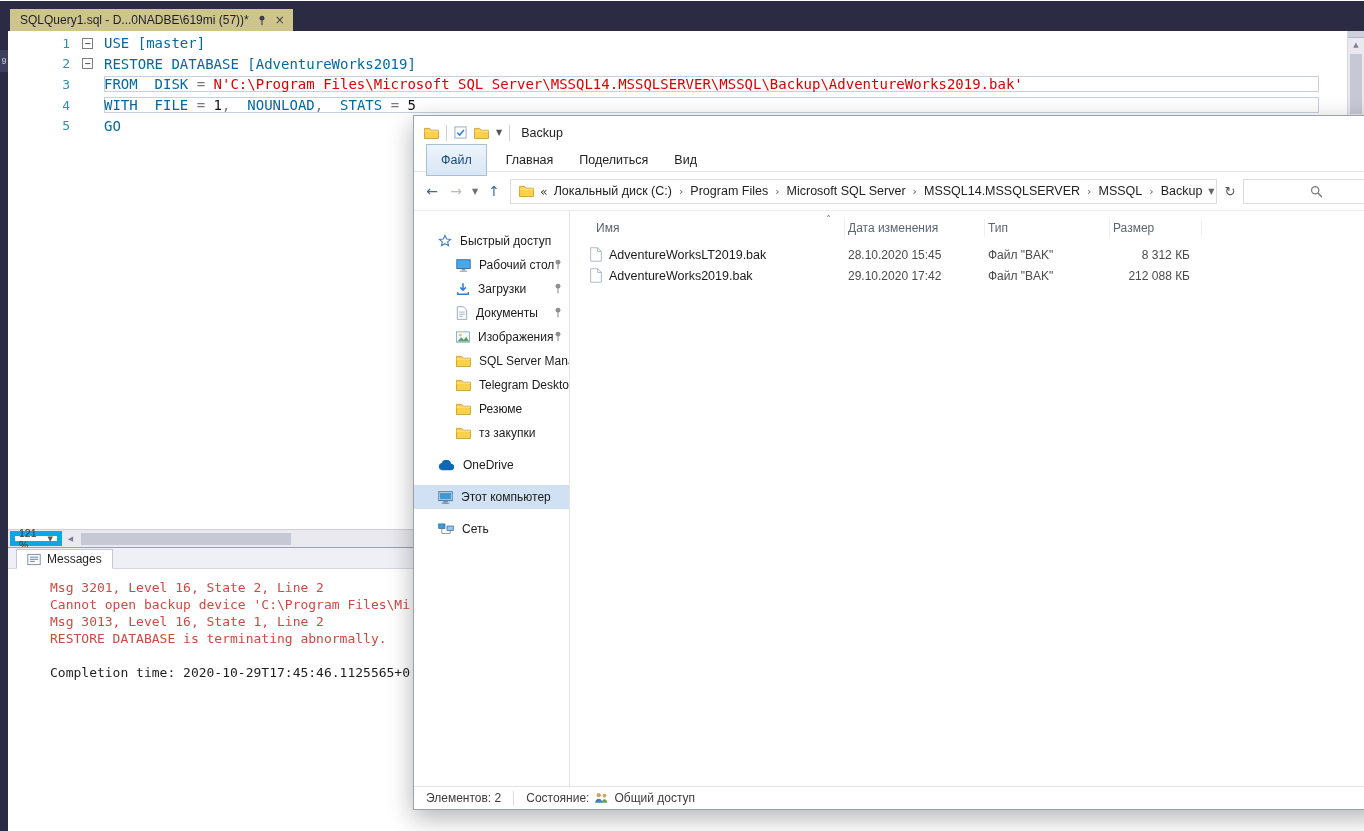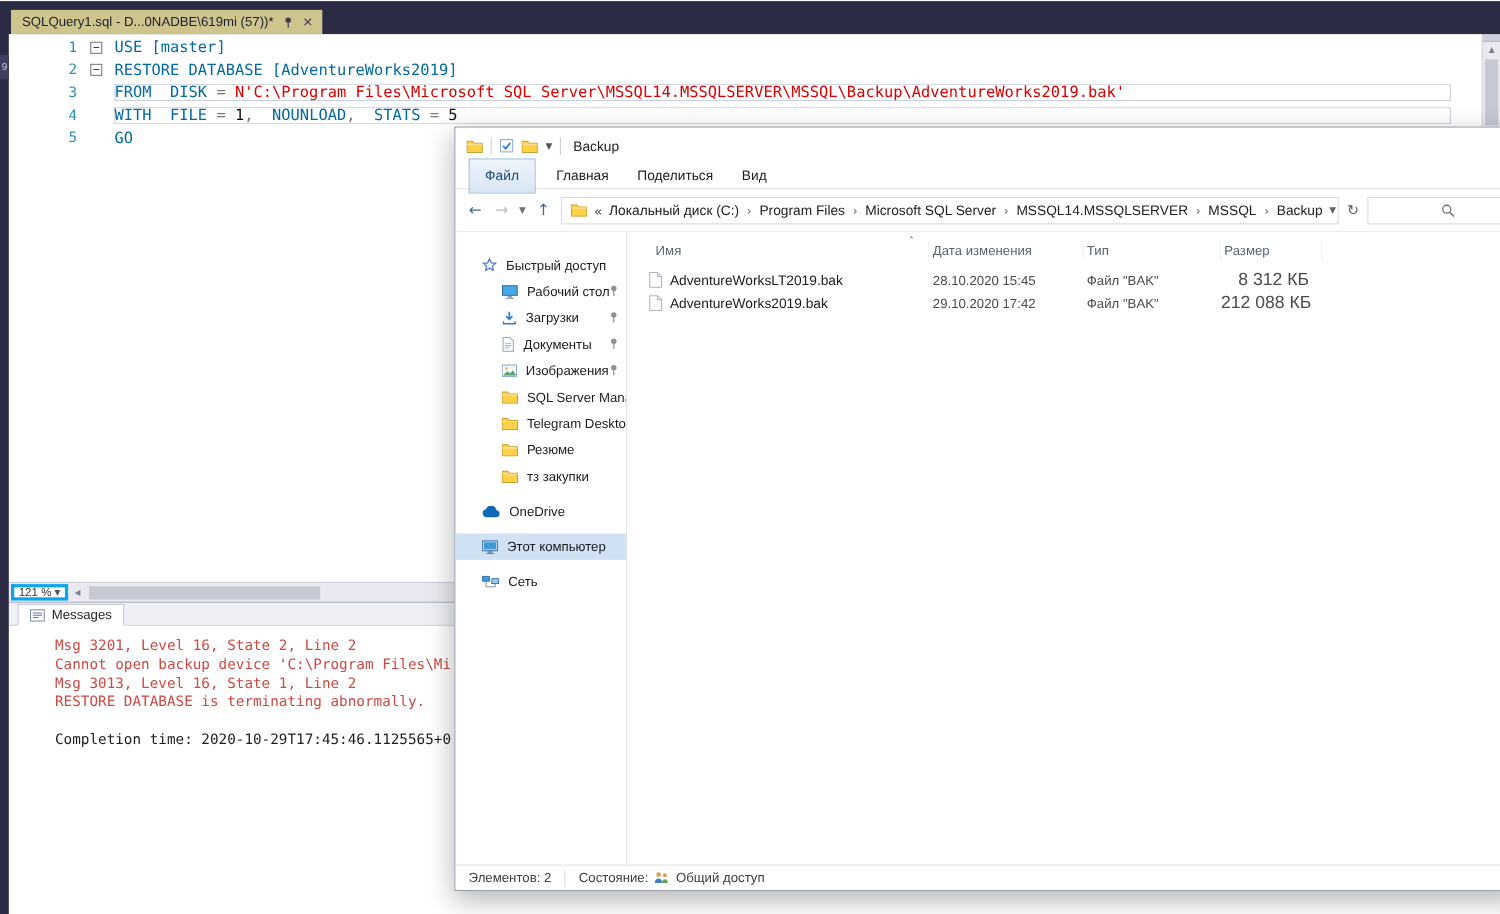--- a/index.html
+++ b/index.html
@@ -25,21 +25,21 @@
   .code{flex:1;white-space:pre;margin-right:28px}
   .boxed .code{box-shadow:inset 0 0 0 1px #c9cede}
   .c-kw{color:#0369a1}.c-id{color:#0369a1}.c-num{color:#111}.c-op{color:#787878}.c-str{color:#dd0000}
 
   .vscroll{position:absolute;top:0;right:0;bottom:0;width:17px;background:#e9e9ef;border-left:1px solid #d6d6de}
   .vs-split{height:8px;background:#cdd0dd;border-bottom:1px solid #b3b6c6}
   .vs-arrow{height:14px;text-align:center;font-size:7px;color:#7e7e96;line-height:14px}
   .vs-thumb{margin:2px;height:60px;background:#c6c8d4}
 
   .scrollrow{position:absolute;left:8px;top:529px;width:1356px;height:18px;background:#e9e9ef;border-top:1px solid #cfcfda;display:flex;align-items:center;z-index:1}
-  .zoombox{margin-left:2px;width:52px;height:15px;border:3px solid #0ea5e9;background:#fff;font-size:10.5px;color:#333;display:flex;align-items:center;justify-content:space-between;padding:0 4px;cursor:pointer}
+  .zoombox{margin-left:2px;width:52px;height:15px;border:5px solid #0ea5e9;background:#fff;font-size:10.5px;color:#333;display:flex;align-items:center;justify-content:space-between;padding:0 4px;cursor:pointer}
   .zoom-dd{font-size:7px;color:#555}
   .hs-left{width:17px;text-align:center;font-size:7px;color:#7e7e96}
   .hs-thumb{width:210px;height:12px;background:#c6c8d4;margin-left:2px}
 
   .msgs{position:absolute;left:8px;top:547px;width:1356px;height:284px;background:#fff;border-top:1px solid #9aa0b4;z-index:1}
   .msgs-tabs{height:21px;background:#eef0f6;display:flex;align-items:flex-end;border-bottom:1px solid #d4d7e2}
   .msgs-tab{display:flex;align-items:center;gap:6px;height:20px;background:#fff;border:1px solid #c4c8d4;border-bottom:1px solid #fff;margin-left:8px;padding:0 10px;font-size:12px;color:#1f1f1f;position:relative;top:1px;cursor:pointer}
   .msgs-body{padding:10px 0 0 42px;font-family:"DejaVu Sans Mono",monospace;font-size:13px;line-height:17px;white-space:pre}
   .m-err{color:#cc4a43}.m-norm{color:#1e1e1e}
 
@@ -75,21 +75,21 @@
   .icn svg{display:block}
   .ex-list{flex:1;position:relative;padding-top:3px}
   .cols{display:grid;grid-template-columns:275px 140px 125px 92px;height:27px;align-items:center;color:#5a6573;font-size:12px}
   .col{border-right:1px solid #efefef;height:18px;line-height:18px;padding-left:3px;cursor:pointer}
   .col-name{padding-left:26px}
   .sort-caret{position:absolute;left:256px;top:4px;font-size:10px;color:#707070}
   .frows{margin-top:3px}
   .frow{display:grid;grid-template-columns:275px 140px 125px 92px;height:21px;align-items:center;cursor:pointer}
   .fname{display:flex;align-items:center;gap:7px;padding-left:20px;font-size:12.5px;color:#1a1a1a;white-space:nowrap}
   .fdate,.ftype{font-size:12px;color:#4b4b4b;padding-left:3px;white-space:nowrap}
-  .fsize{font-size:16px;color:#4b4b4b;text-align:right;padding-right:12px;white-space:nowrap}
+  .fsize{font-size:12px;color:#4b4b4b;text-align:right;padding-right:12px;white-space:nowrap}
   .ex-status{height:23px;flex:none;border-top:1px solid #e4e4e4;display:flex;align-items:center;gap:12px;padding-left:12px;font-size:12px;color:#3c3c3c}
   .st-sep{width:1px;height:15px;background:#dcdcdc}
   .st-state{display:flex;align-items:center;gap:5px}
 </style>
 </head>
 <body>
 
 <div class="screen">
 
   <div class="tabbar">

